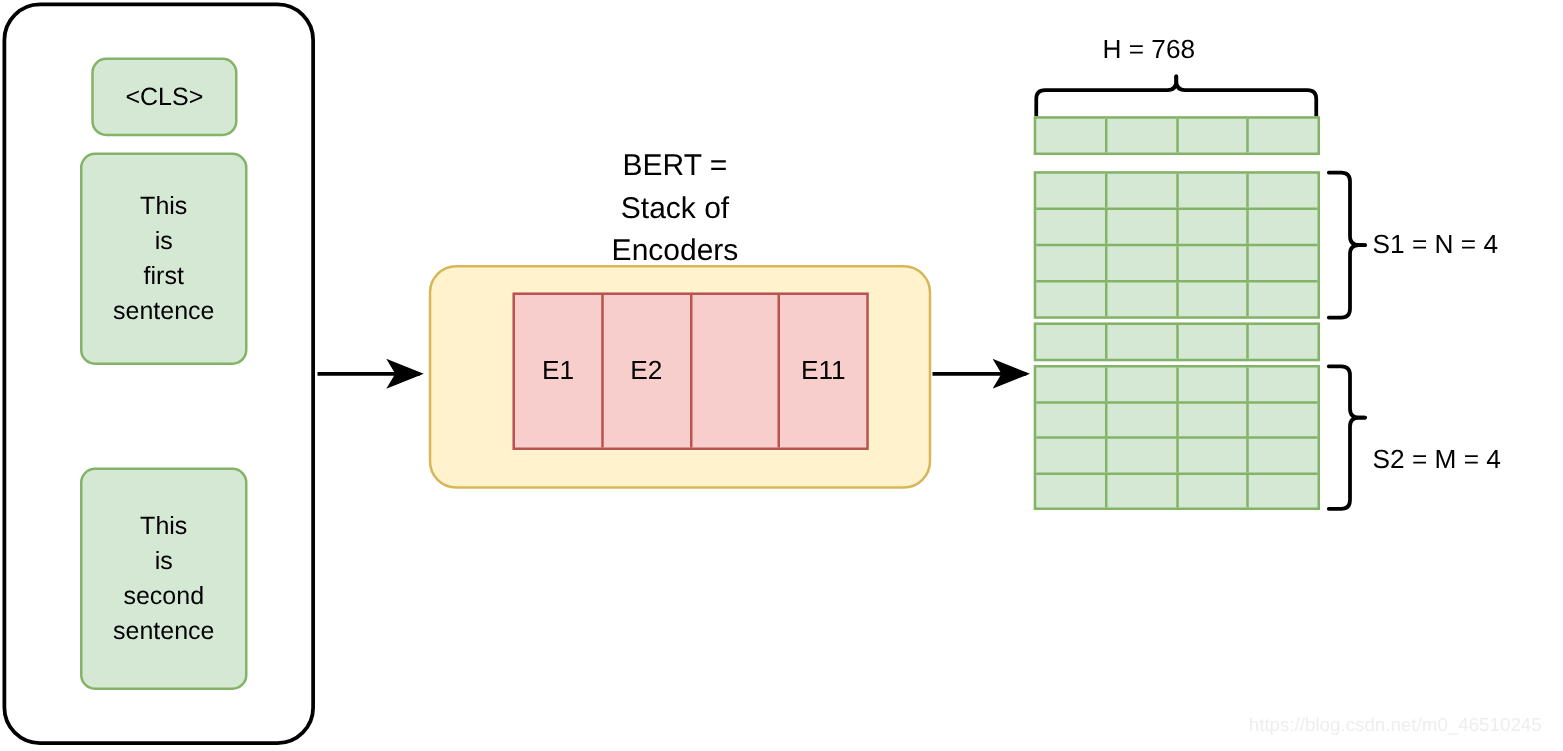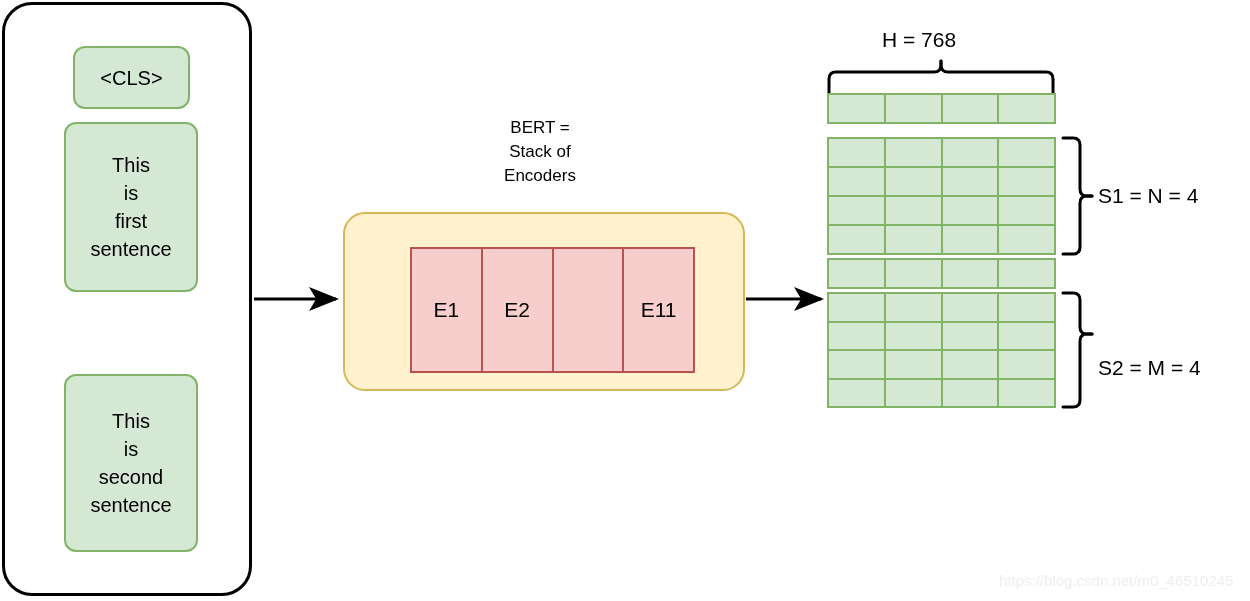--- a/index.html
+++ b/index.html
@@ -47,36 +47,36 @@
   .token-s1  { left: 59px; top: 117px; width: 134px; height: 170px; }
   .token-sep { left: 68px; top: 301px; width: 117px; height: 55px; }
   .token-s2  { left: 59px; top: 369px; width: 134px; height: 178px; }
 
   
   .bert-caption {
     position: absolute;
     left: 440px; top: 116px;
     width: 200px;
     text-align: center;
-    font-size: 17px;
+    font-size: 24px;
     line-height: 1.42;
     white-space: pre-line;
   }
   .bert-box {
     position: absolute;
     left: 343px; top: 212px;
     width: 402px; height: 179px;
     background: #fff2cc;
     border: 2px solid #d6b656;
     border-radius: 22px;
     box-sizing: border-box;
   }
   .encoder-strip {
     position: absolute;
-    left: 410px; top: 247px;
+    left: 410px; top: 234px;
     width: 285px; height: 126px;
     border: 2px solid #b85450;
     background: #f8cecc;
     box-sizing: border-box;
     display: flex;
   }
   .encoder-cell {
     flex: 1 1 0;
     border-right: 2px solid #b85450;
     box-sizing: border-box;

